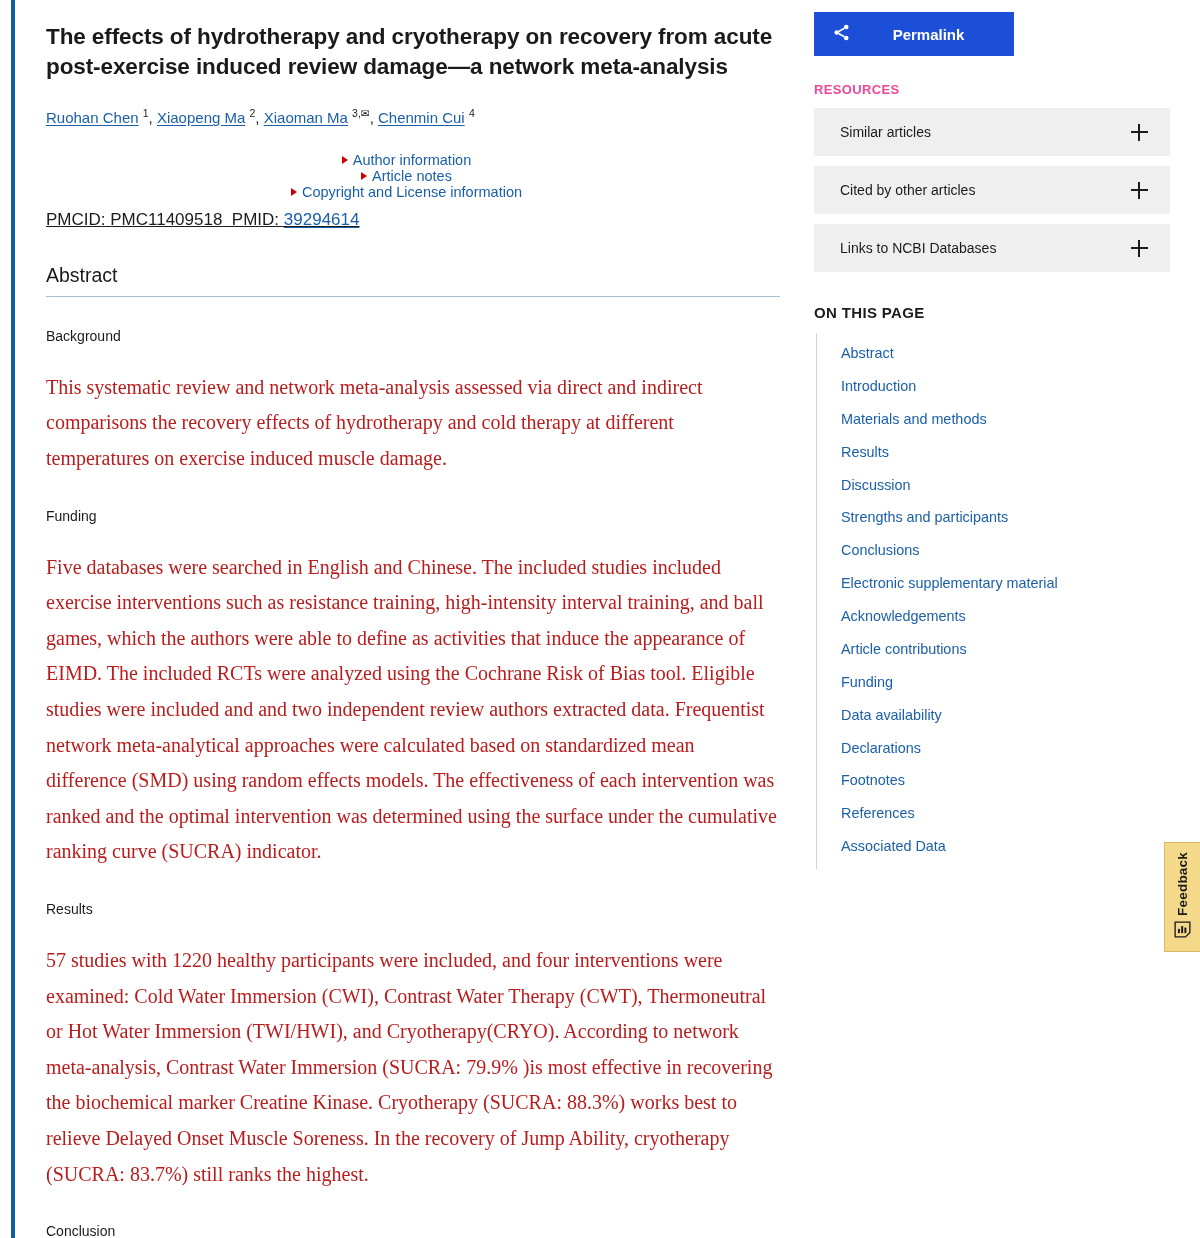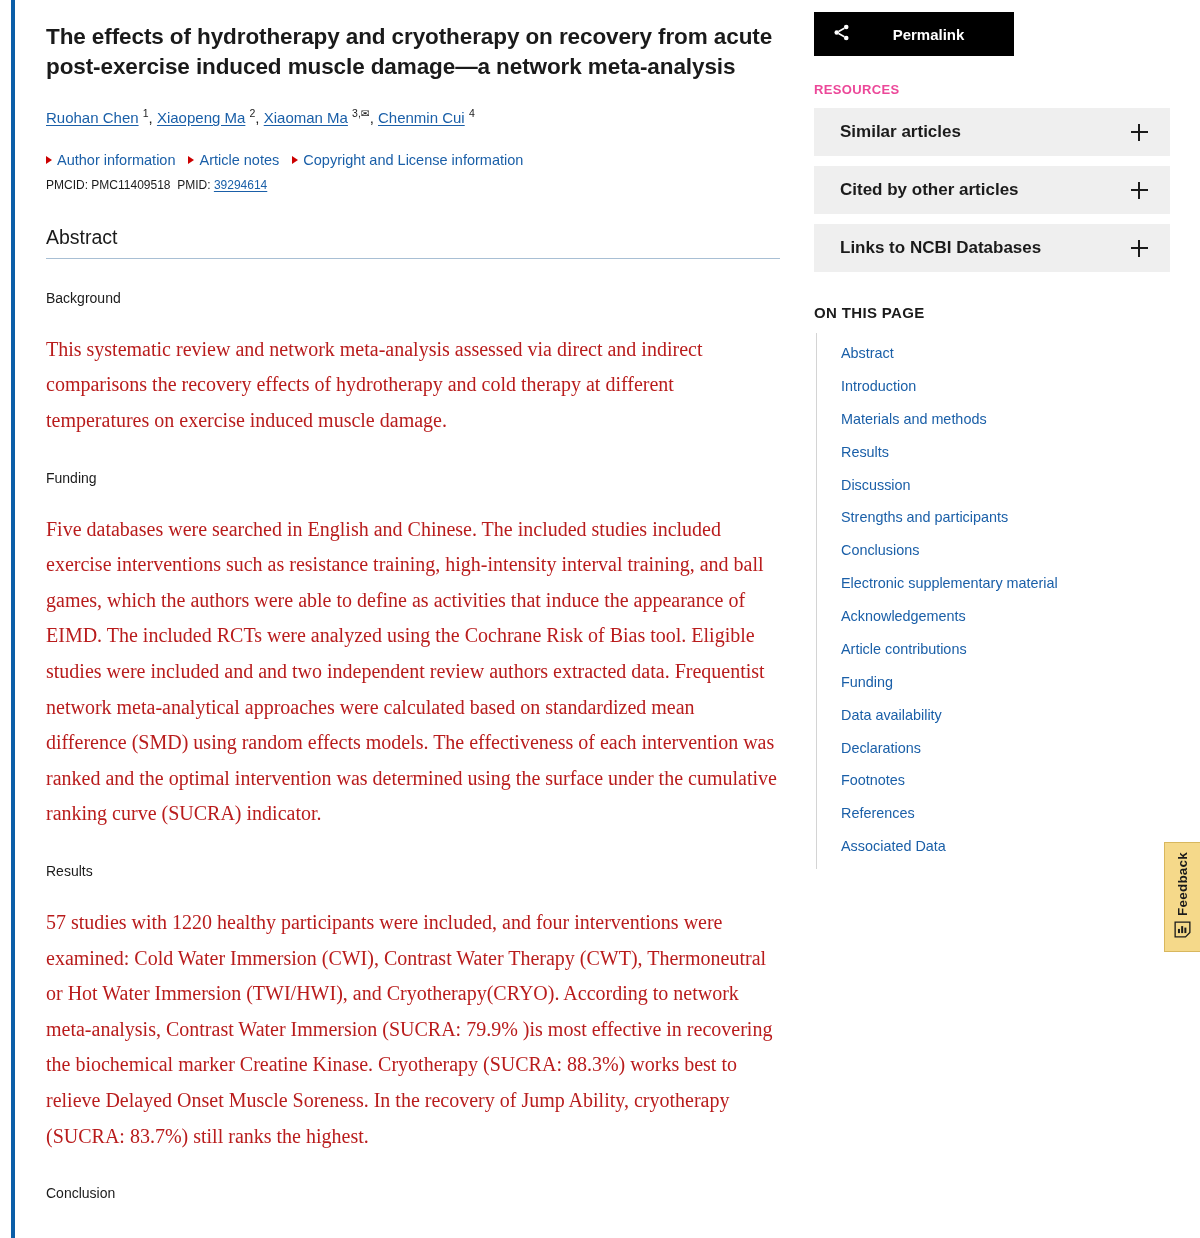--- a/index.html
+++ b/index.html
@@ -74,43 +74,45 @@
     color: #1b1b1b;
   }
   .meta-links {
     font-size: 14.5px;
     margin: 0 0 10px 0;
     color: #1a5fa8;
     display: flex;
     align-items: center;
     flex-wrap: wrap;
     gap: 0;
+    flex-direction: column;
   }
   .meta-links .ml-item {
     display: inline-flex;
     align-items: center;
     margin-right: 13px;
     color: #1a5fa8;
     cursor: pointer;
   }
   .tri {
     display: inline-block;
     width: 0;
     height: 0;
     border-left: 6px solid #cc0000;
     border-top: 4.5px solid transparent;
     border-bottom: 4.5px solid transparent;
     margin-right: 5px;
     position: relative;
     top: 0px;
   }
   .ids {
-    font-size: 12px;
+    font-size: 17px;
     color: #1b1b1b;
     margin: 0 0 34px 0;
+    text-decoration: underline;
   }
   .ids a {
     color: #1a5fa8;
     text-decoration: underline;
     text-underline-offset: 2px;
   }
 
   
   h2.section-h {
     font-size: 19.5px;
@@ -131,21 +133,21 @@
     font-size: 20px;
     line-height: 1.78;
     color: #b91c1c;
     margin: 26px 0 0 0;
   }
 
   
   .permalink-btn {
     width: 200px;
     height: 44px;
-    background: #000000;
+    background: #1d4ed8;
     color: #ffffff;
     border: none;
     display: flex;
     align-items: center;
     gap: 16px;
     padding: 0 18px;
     cursor: pointer;
     font-family: "Liberation Sans", sans-serif;
     font-size: 15px;
     font-weight: 700;
@@ -165,22 +167,22 @@
     height: 48px;
     display: flex;
     align-items: center;
     justify-content: space-between;
     padding: 0 22px 0 26px;
     margin: 0 0 10px 2px;
     width: 356px;
     cursor: pointer;
   }
   .res-row .res-label {
-    font-size: 17px;
-    font-weight: 700;
+    font-size: 14px;
+    font-weight: 400;
     color: #1b1b1b;
   }
   .plus {
     position: relative;
     width: 17px;
     height: 17px;
     flex: 0 0 17px;
   }
   .plus::before, .plus::after {
     content: "";
@@ -242,21 +244,21 @@
 </style>
 </head>
 <body>
 
 <div class="left-rail"></div>
 
 <div class="page">
 
   <div class="article-col">
 
-    <h1 class="article-title">The effects of hydrotherapy and cryotherapy on recovery from acute post-exercise induced muscle damage—a network meta-analysis</h1>
+    <h1 class="article-title">The effects of hydrotherapy and cryotherapy on recovery from acute post-exercise induced review damage—a network meta-analysis</h1>
 
     <div class="authors">
       <span><a href="#">Ruohan Chen</a>&nbsp;<sup>1</sup><span>, </span></span><span><a href="#">Xiaopeng Ma</a>&nbsp;<sup>2</sup><span>, </span></span><span><a href="#">Xiaoman Ma</a>&nbsp;<sup>3,✉</sup><span>, </span></span><span><a href="#">Chenmin Cui</a>&nbsp;<sup>4</sup></span>
     </div>
 
     <div class="meta-links">
       <span class="ml-item">
         <span class="tri"></span>
         <span>Author information</span>
       </span>

